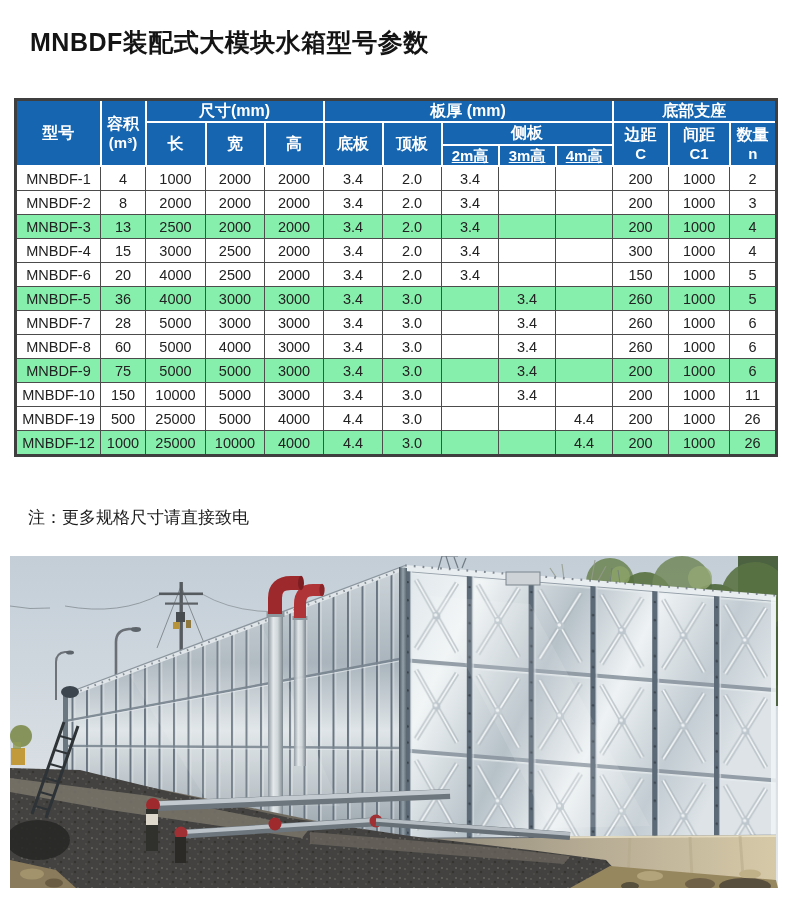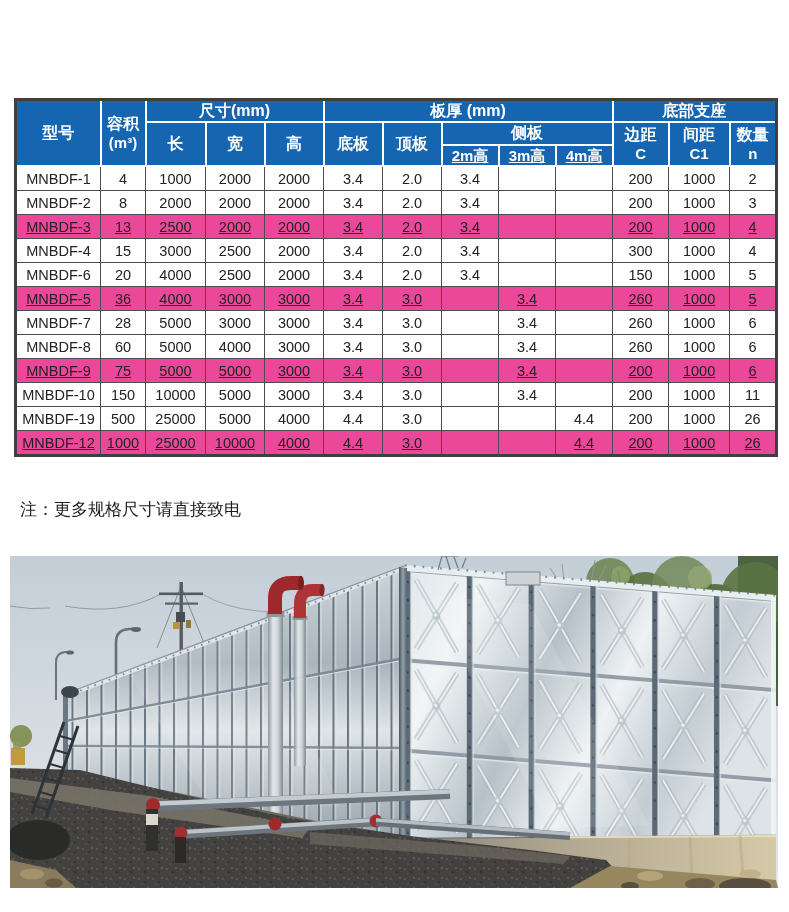--- a/index.html
+++ b/index.html
@@ -9,30 +9,31 @@
          color:#141414;letter-spacing:0.5px;}
   .spec-table{position:absolute;left:14px;top:98px;width:761px;border-collapse:collapse;
               table-layout:fixed;border:3px solid #3f3f3f;}
   .spec-table thead{border-bottom:2px solid #3f3f3f;}
   .spec-table th{background:#1565b0;color:#ffffff;border:2.5px solid #ffffff;
                  font-weight:bold;font-size:16px;padding:1px 0;line-height:1.15;}
   .spec-table th .l2{font-size:15px;}
   .spec-table th.sub{font-size:15px;text-decoration:underline;}
   .spec-table td{border:1px solid #4c4c4c;text-align:center;height:23px;
                  font-size:14.5px;color:#222;padding:0 1px;background:#ffffff;}
-  .spec-table tbody tr:nth-child(3n) td{background:#ec4899;text-decoration:underline;}
-  .note{position:absolute;left:16px;top:494px;margin:4px;font-size:17px;color:#1d1d1d;}
+  .spec-table tbody tr:nth-child(3n) td{background:#86efac;}
+  .note{position:absolute;left:16px;top:494px;margin:12px;font-size:17px;color:#1d1d1d;}
   .photo{position:absolute;left:10px;top:556px;width:768px;height:332px;margin:0;}
   .photo svg{display:block;}
 </style>
 </head>
 <body>
 
 <div class="page">
 
+  <h1 class="title">MNBDF装配式大模块水箱型号参数</h1>
 
   <table class="spec-table">
     <colgroup>
       <col style="width:85px">
         <col style="width:45px">
         <col style="width:60px">
       <col style="width:59px">
         <col style="width:59px">
         <col style="width:59px">
       <col style="width:59px">

